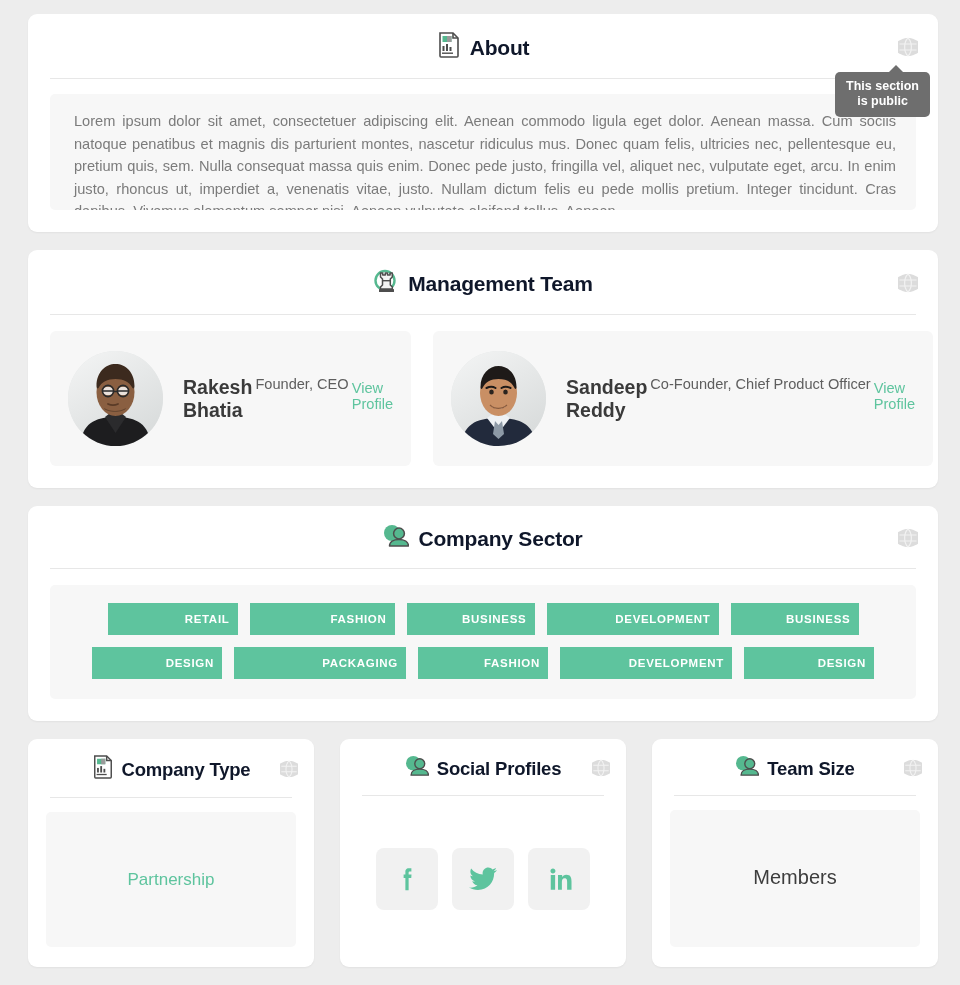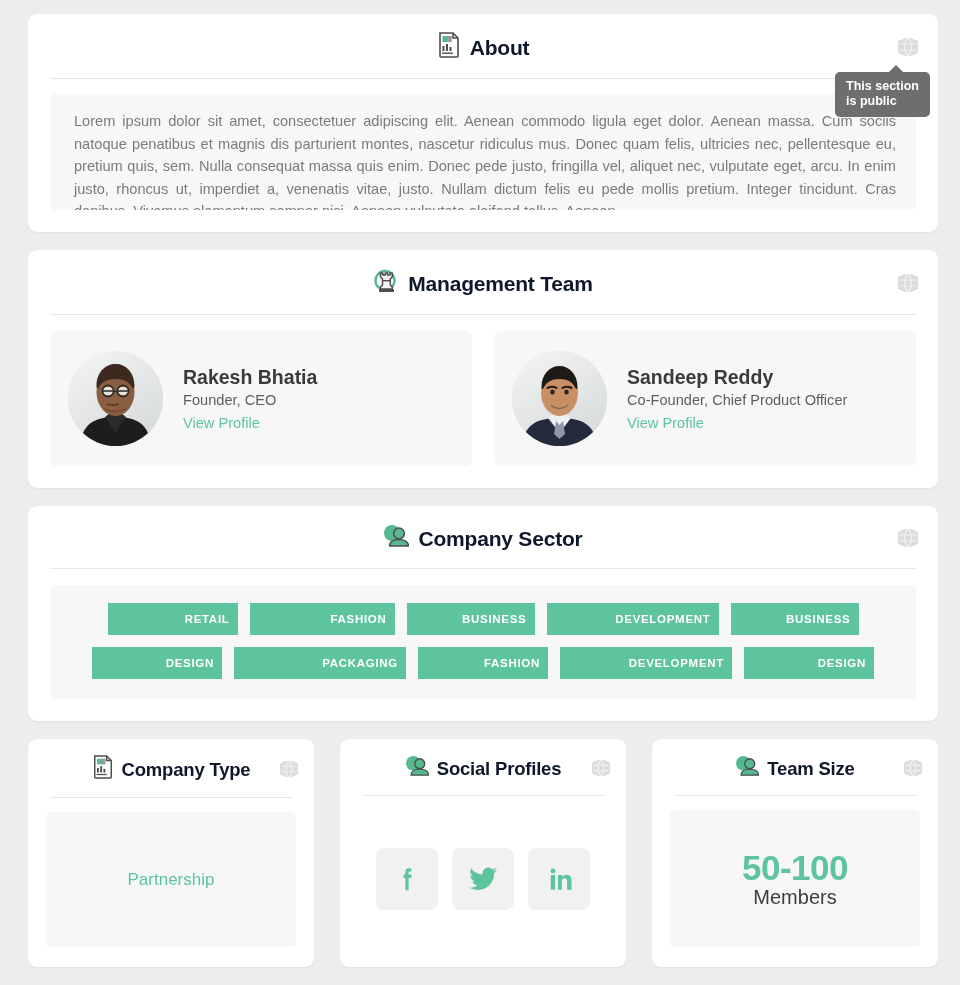--- a/index.html
+++ b/index.html
@@ -74,20 +74,21 @@
   
   .tooltip {
     position: absolute;
     top: 58px;
     right: 8px;
     background: #6e6e6e;
     color: #ffffff;
     font-size: 12.5px;
     font-weight: bold;
     line-height: 15px;
+    text-align: center;
     padding: 7px 11px 8px 11px;
     border-radius: 5px;
     white-space: pre-line;
     z-index: 20;
   }
   .tooltip:after {
     content: "";
     position: absolute;
     top: -7px;
     right: 26px;
@@ -128,21 +129,21 @@
   }
   .avatar {
     width: 95px; height: 95px;
     border-radius: 50%;
     flex: 0 0 95px;
     overflow: hidden;
     background: #e3e6e6;
     position: relative;
   }
   .avatar svg { display: block; width: 100%; height: 100%; }
-  .member-info { display: flex; flex-direction: column; gap: 3px; min-width: 0; }
+  .member-info { display: flex; flex-direction: row; gap: 3px; min-width: 0; }
   .member-name { font-size: 19.5px; font-weight: bold; color: #3a3a3a; }
   .member-role { font-size: 14.6px; color: #5e5e5e; white-space: nowrap; }
   .member-link {
     font-size: 14.6px; color: #5ec49e; margin-top: 4px; cursor: pointer;
   }
 
   
   .sector-body { padding: 16px 22px 22px 22px; }
   .tag-area {
     background: #f7f7f7;
@@ -482,21 +483,20 @@
             <path d="M10 1 a13 9 0 0 0 0 18 a13 9 0 0 0 0 -18z" fill="#dcdcdc"></path>
             <path d="M1.4 7 H18.6 M1.4 13 H18.6" stroke="#f2f2f2" stroke-width="1.2" fill="none"></path>
             <path d="M10 1 C5.5 5 5.5 15 10 19 M10 1 C14.5 5 14.5 15 10 19" stroke="#f2f2f2" stroke-width="1.2" fill="none"></path>
           </svg>
         </span>
         <div class="divider"></div>
       </div>
       <div class="bottom-body">
         <div class="panel">
           <div class="team-size-wrap">
-            <div class="team-size-num">50-100</div>
             <div class="team-size-label">Members</div>
           </div>
         </div>
       </div>
     </section>
 
   </div>
 </div>
 
 </body></html>

